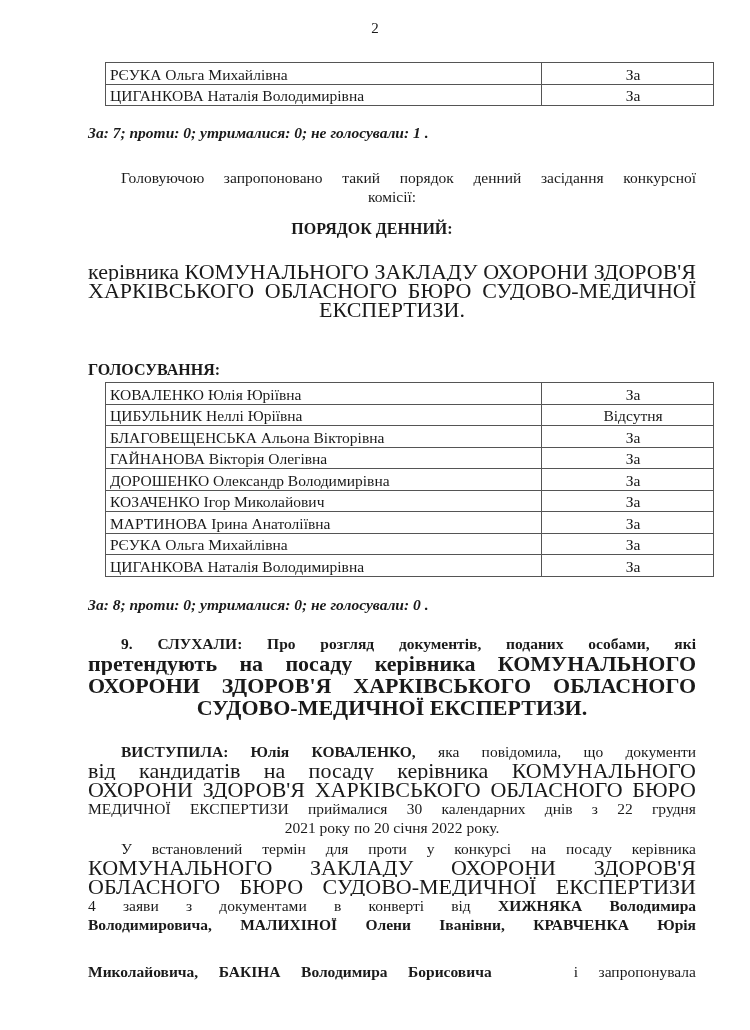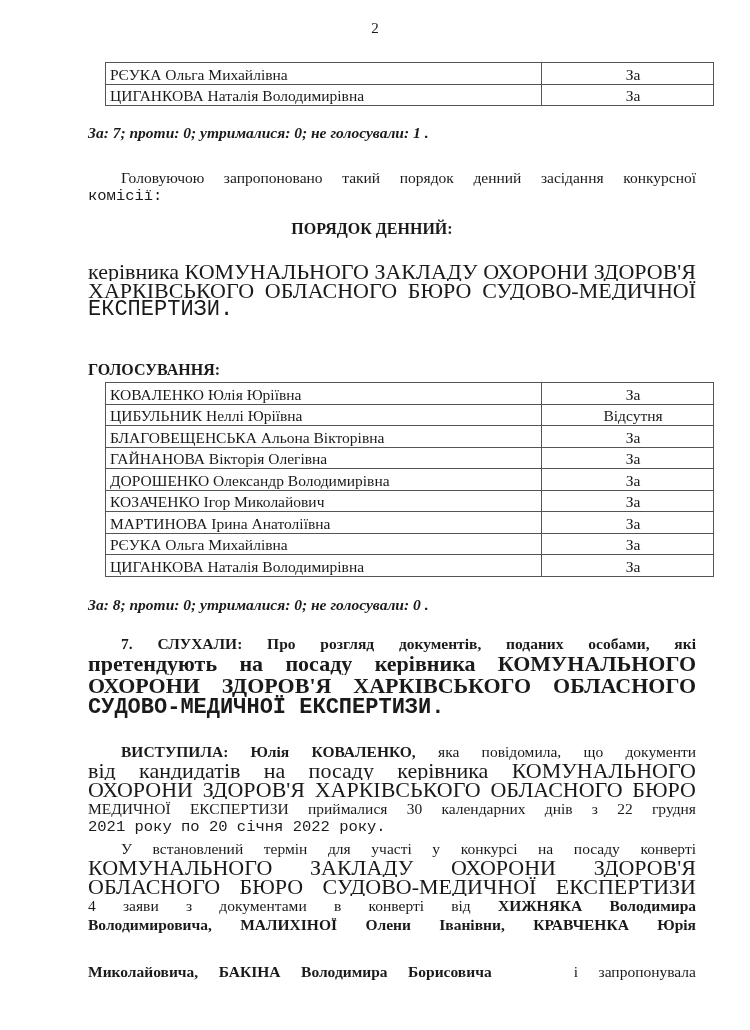--- a/index.html
+++ b/index.html
@@ -34,21 +34,21 @@
     }
     .para {
       position: absolute; left: 88px; width: 608px;
       font-size: 15.5px; line-height: 19px;
       text-align: justify;
     }
     .just-line {
       display: block; text-align: justify; text-align-last: justify;
       height: 19px; overflow: hidden;
     }
-    .last-line { display: block; text-align: left; font-family: Liberation Mono, monospace; }
+    .last-line { display: block; text-align: center; }
     .heading {
       position: absolute; left: 0; width: 744px; text-align: center;
       font-weight: bold; font-size: 16px;
     }
     .voting-label {
       position: absolute; left: 88px; font-weight: bold; font-size: 16px;
     }
     .bold-para {
       position: absolute; left: 88px; width: 608px;
       font-size: 15.5px; font-weight: bold; line-height: 19px;
@@ -135,36 +135,36 @@
   <tr>
     <td>ЦИГАНКОВА Наталія Володимирівна</td>
     <td class="vote">За</td>
   </tr>
 </tbody>
   </table>
 
 <div class="tally" style="top:596px;">За: 8; проти: 0; утрималися: 0; не голосували: 0 .</div>
 
 <div class="bold-para" style="top:634px;">
-  <span class="just-line" style="padding-left:33px;">7. СЛУХАЛИ: Про розгляд документів, поданих особами, які</span>
+  <span class="just-line" style="padding-left:33px;">9. СЛУХАЛИ: Про розгляд документів, поданих особами, які</span>
   <span class="just-line caps-big big-line">претендують на посаду керівника КОМУНАЛЬНОГО ЗАКЛАДУ</span>
   <span class="just-line caps-big big-line">ОХОРОНИ ЗДОРОВ'Я ХАРКІВСЬКОГО ОБЛАСНОГО БЮРО</span>
   <span class="last-line caps-big big-line">СУДОВО-МЕДИЧНОЇ ЕКСПЕРТИЗИ.</span>
 </div>
 
 <div class="para" style="top:742px;">
   <span class="just-line" style="padding-left:33px;"><b>ВИСТУПИЛА: Юлія КОВАЛЕНКО,</b> <span>яка повідомила, що документи</span></span>
   <span class="just-line caps-big">від кандидатів на посаду керівника КОМУНАЛЬНОГО ЗАКЛАДУ</span>
   <span class="just-line caps-big">ОХОРОНИ ЗДОРОВ'Я ХАРКІВСЬКОГО ОБЛАСНОГО БЮРО СУДОВО-</span>
   <span class="just-line">МЕДИЧНОЇ ЕКСПЕРТИЗИ  приймалися 30 календарних днів з 22 грудня</span>
   <span class="last-line">2021 року по 20 січня 2022 року.</span>
 </div>
 
 <div class="para" style="top:839px;">
-  <span class="just-line" style="padding-left:33px;">У встановлений термін для участі у конкурсі на посаду конверті</span>
+  <span class="just-line" style="padding-left:33px;">У встановлений термін для проти у конкурсі на посаду керівника</span>
   <span class="just-line caps-big">КОМУНАЛЬНОГО ЗАКЛАДУ ОХОРОНИ ЗДОРОВ'Я ХАРКІВСЬКОГО</span>
   <span class="just-line caps-big">ОБЛАСНОГО БЮРО СУДОВО-МЕДИЧНОЇ ЕКСПЕРТИЗИ   надійшло</span>
   <span class="just-line"><span>4 заяви з документами в конверті від</span> <b>ХИЖНЯКА Володимира</b></span>
   <span class="just-line"><b>Володимировича, МАЛИХІНОЇ Олени Іванівни, КРАВЧЕНКА Юрія</b></span>
 </div>
 
 <div class="para" style="top:962px;">
   <span class="just-line"><b>Миколайовича, БАКІНА Володимира Борисовича</b>&nbsp;&nbsp;&nbsp; <span>і запропонувала</span></span>
 </div>
 

